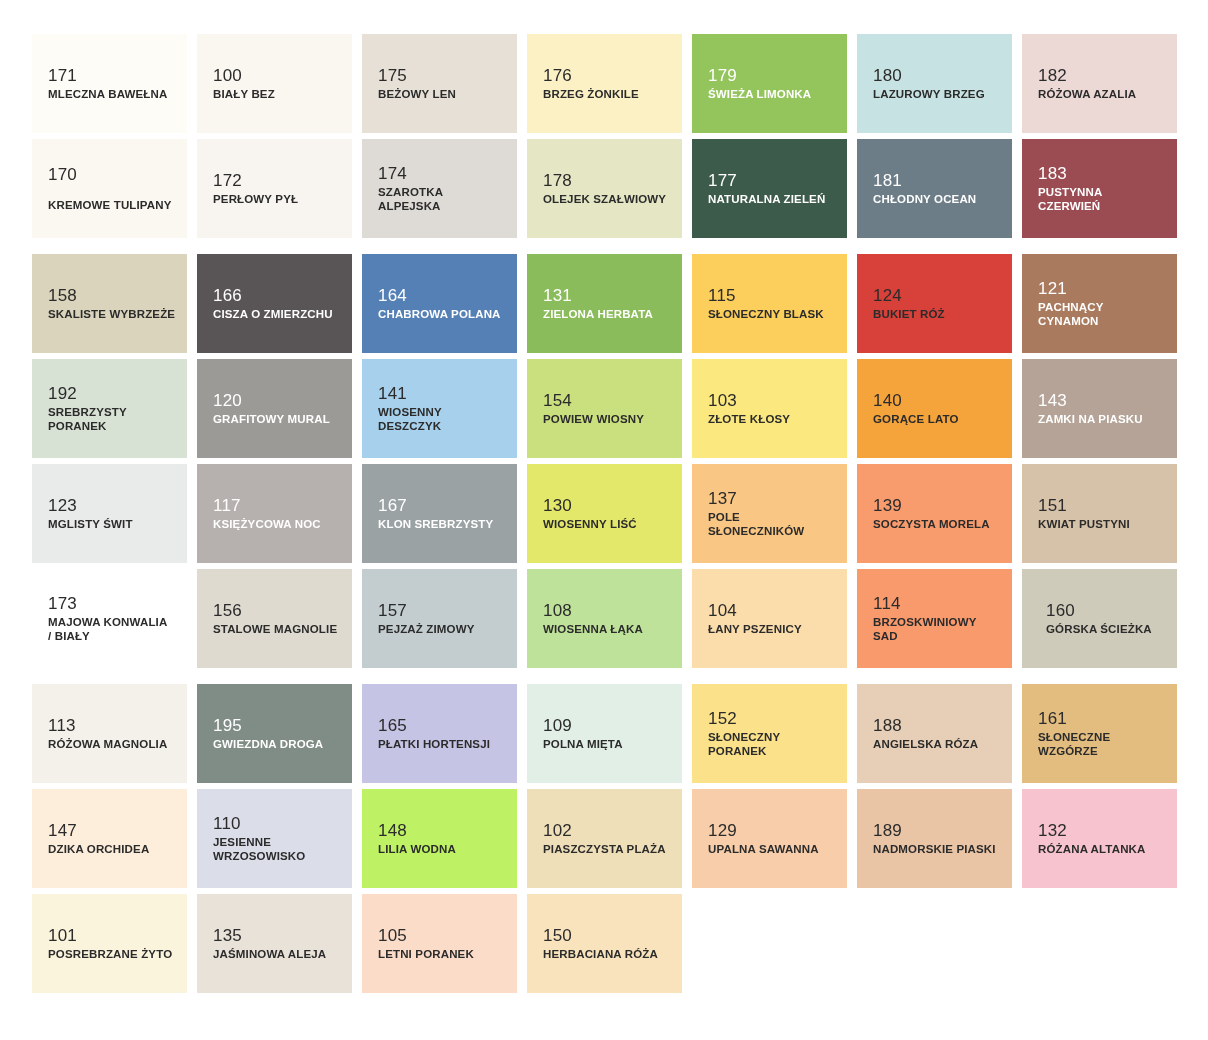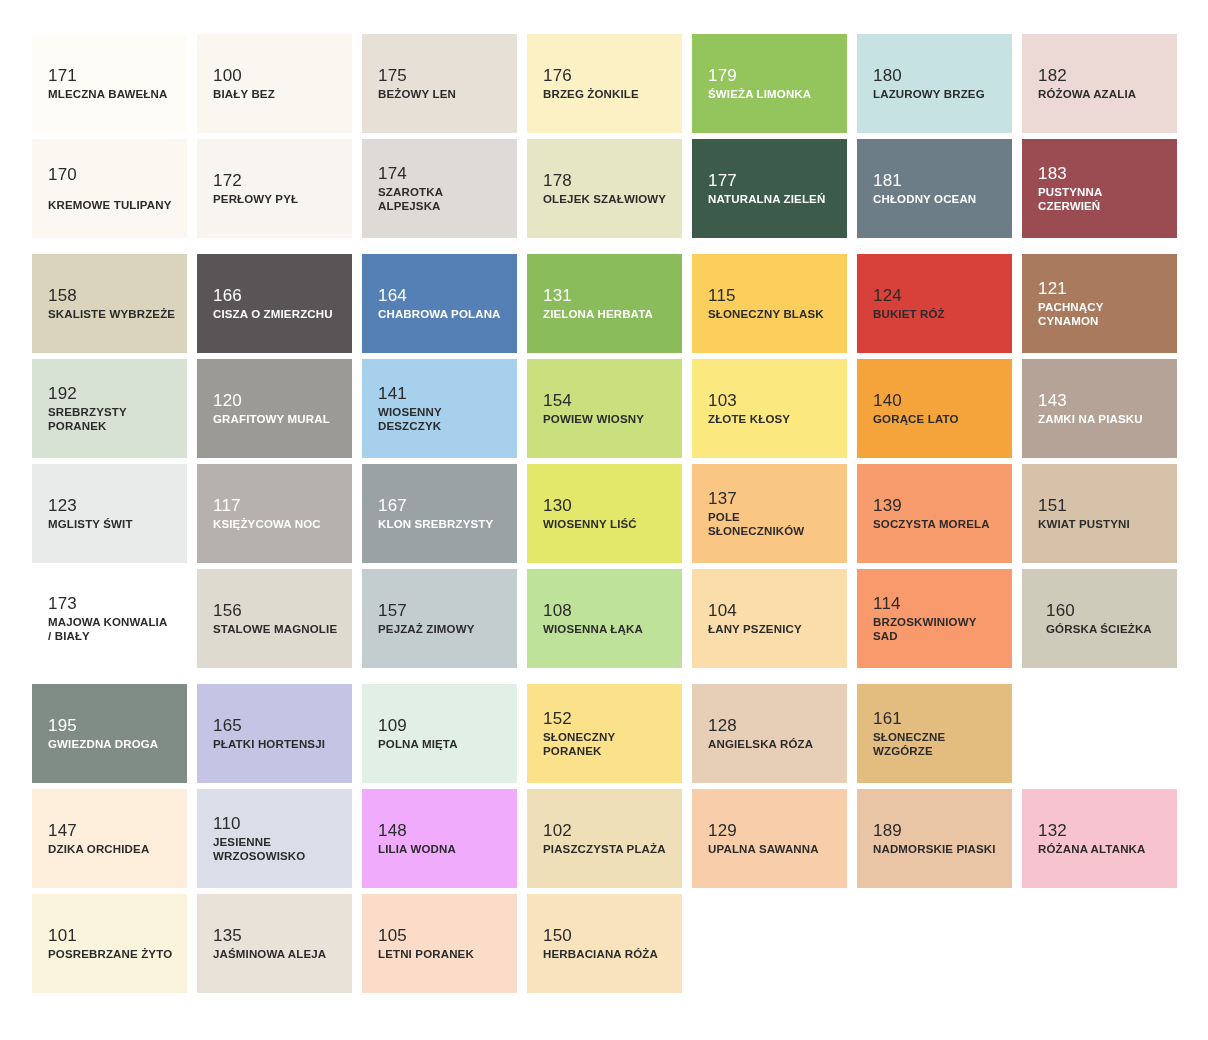--- a/index.html
+++ b/index.html
@@ -253,59 +253,63 @@
         <div class="name">BRZOSKWINIOWY
 SAD</div>
       </div>
       <div class="swatch dark-text" style="background: rgb(207, 203, 186); padding-left: 24px;">
         <div class="code">160</div>
         <div class="name">GÓRSKA ŚCIEŻKA</div>
       </div>
     </div>
     <div class="row-gap-md"></div>
     <div class="row">
+      <div class="swatch dark-text" style="background: rgb(244, 241, 235);">
+        <div class="code">113</div>
+        <div class="name">RÓŻOWA MAGNOLIA</div>
+      </div>
       <div class="swatch light-text" style="background: rgb(128, 140, 134);">
         <div class="code">195</div>
         <div class="name">GWIEZDNA DROGA</div>
       </div>
       <div class="swatch dark-text" style="background: rgb(197, 196, 228);">
         <div class="code">165</div>
         <div class="name">PŁATKI HORTENSJI</div>
       </div>
       <div class="swatch dark-text" style="background: rgb(226, 239, 231);">
         <div class="code">109</div>
         <div class="name">POLNA MIĘTA</div>
       </div>
       <div class="swatch dark-text" style="background: rgb(251, 226, 138);">
         <div class="code">152</div>
         <div class="name">SŁONECZNY
 PORANEK</div>
       </div>
       <div class="swatch dark-text" style="background: rgb(231, 207, 183);">
-        <div class="code">128</div>
+        <div class="code">188</div>
         <div class="name">ANGIELSKA RÓZA</div>
       </div>
       <div class="swatch dark-text" style="background: rgb(227, 189, 128);">
         <div class="code">161</div>
         <div class="name">SŁONECZNE
 WZGÓRZE</div>
       </div>
     </div>
     <div class="row-gap-sm"></div>
     <div class="row">
       <div class="swatch dark-text" style="background: rgb(253, 238, 219);">
         <div class="code">147</div>
         <div class="name">DZIKA ORCHIDEA</div>
       </div>
       <div class="swatch dark-text" style="background: rgb(219, 222, 233);">
         <div class="code">110</div>
         <div class="name">JESIENNE
 WRZOSOWISKO</div>
       </div>
-      <div class="swatch dark-text" style="background: #f0abfc;">
+      <div class="swatch dark-text" style="background: #bef264;">
         <div class="code">148</div>
         <div class="name">LILIA WODNA</div>
       </div>
       <div class="swatch dark-text" style="background: rgb(239, 223, 184);">
         <div class="code">102</div>
         <div class="name">PIASZCZYSTA PLAŻA</div>
       </div>
       <div class="swatch dark-text" style="background: rgb(248, 206, 170);">
         <div class="code">129</div>
         <div class="name">UPALNA SAWANNA</div>

